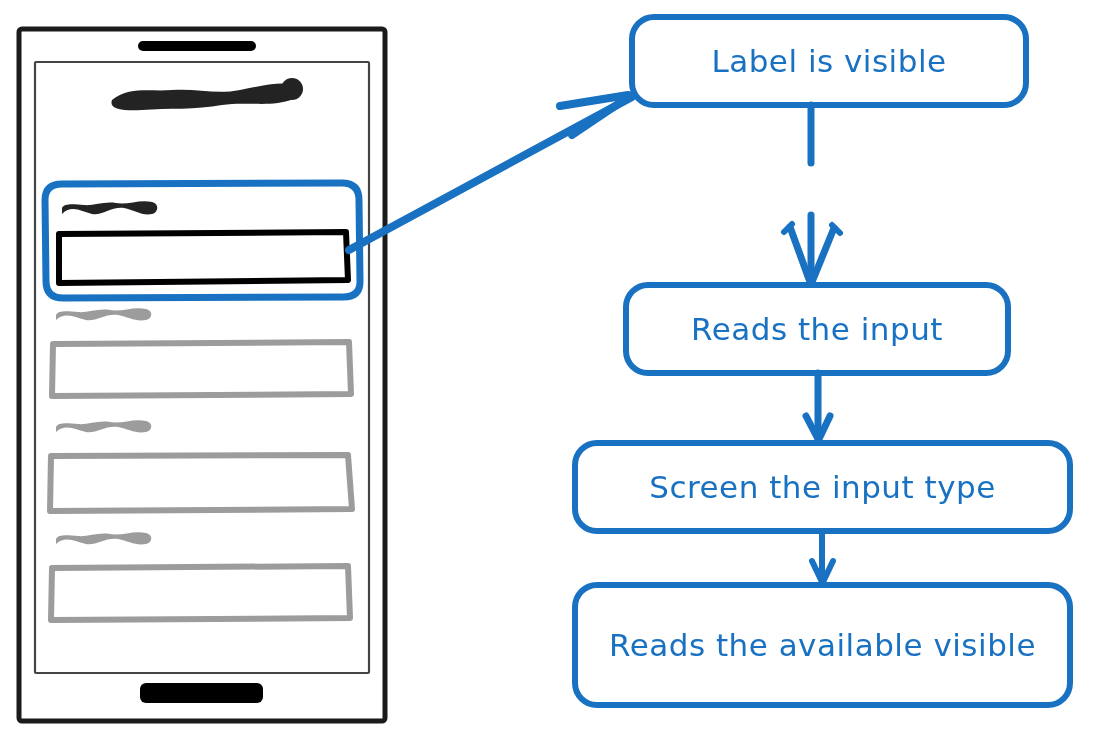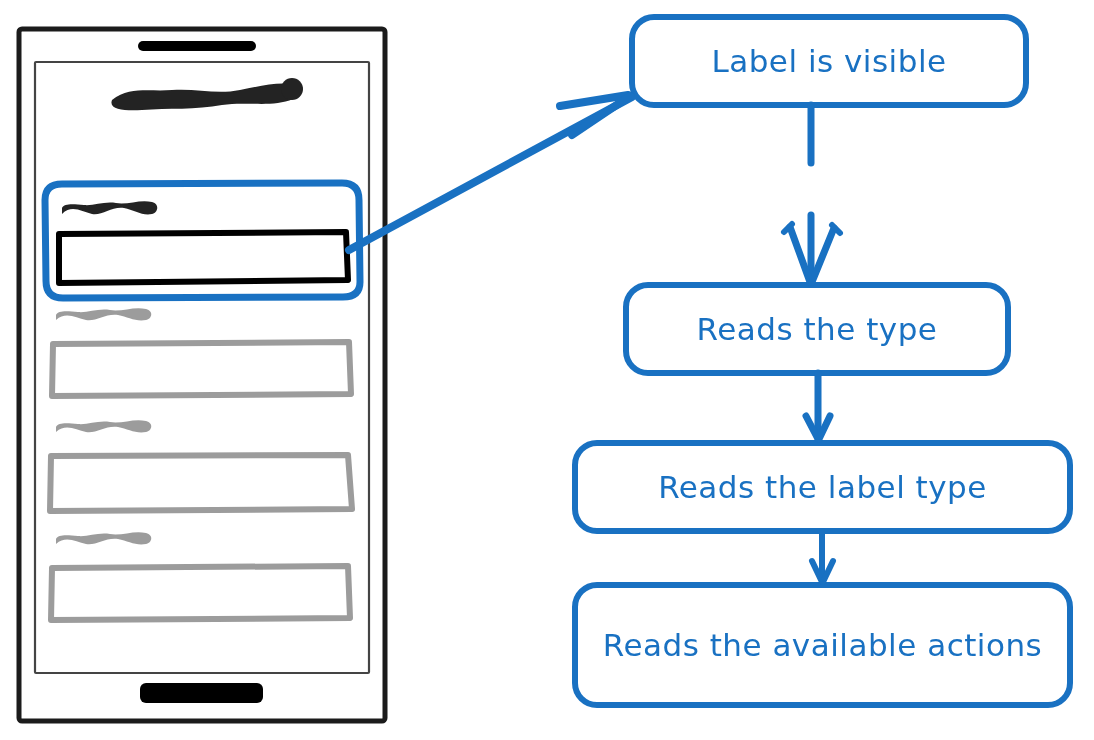--- a/index.html
+++ b/index.html
@@ -133,21 +133,21 @@
       <path d="M830,416 L819,439" stroke-width="7"></path>
 
       <path d="M822,531 L822,581" stroke-width="6"></path>
       <path d="M812,561 L822,582" stroke-width="6"></path>
       <path d="M833,561 L823,582" stroke-width="6"></path>
     </g>
   </svg>
 
   <div class="node-text" id="box1-label">Label is visible</div>
 
-  <div class="node-text" id="box2-label">Reads the type</div>
+  <div class="node-text" id="box2-label">Reads the input</div>
 
-  <div class="node-text" id="box3-label">Reads the label type</div>
+  <div class="node-text" id="box3-label">Screen the input type</div>
 
-  <div class="node-text" id="box4-label">Reads the available actions</div>
+  <div class="node-text" id="box4-label">Reads the available visible</div>
 
 
 
 </div>
 
 </body></html>

